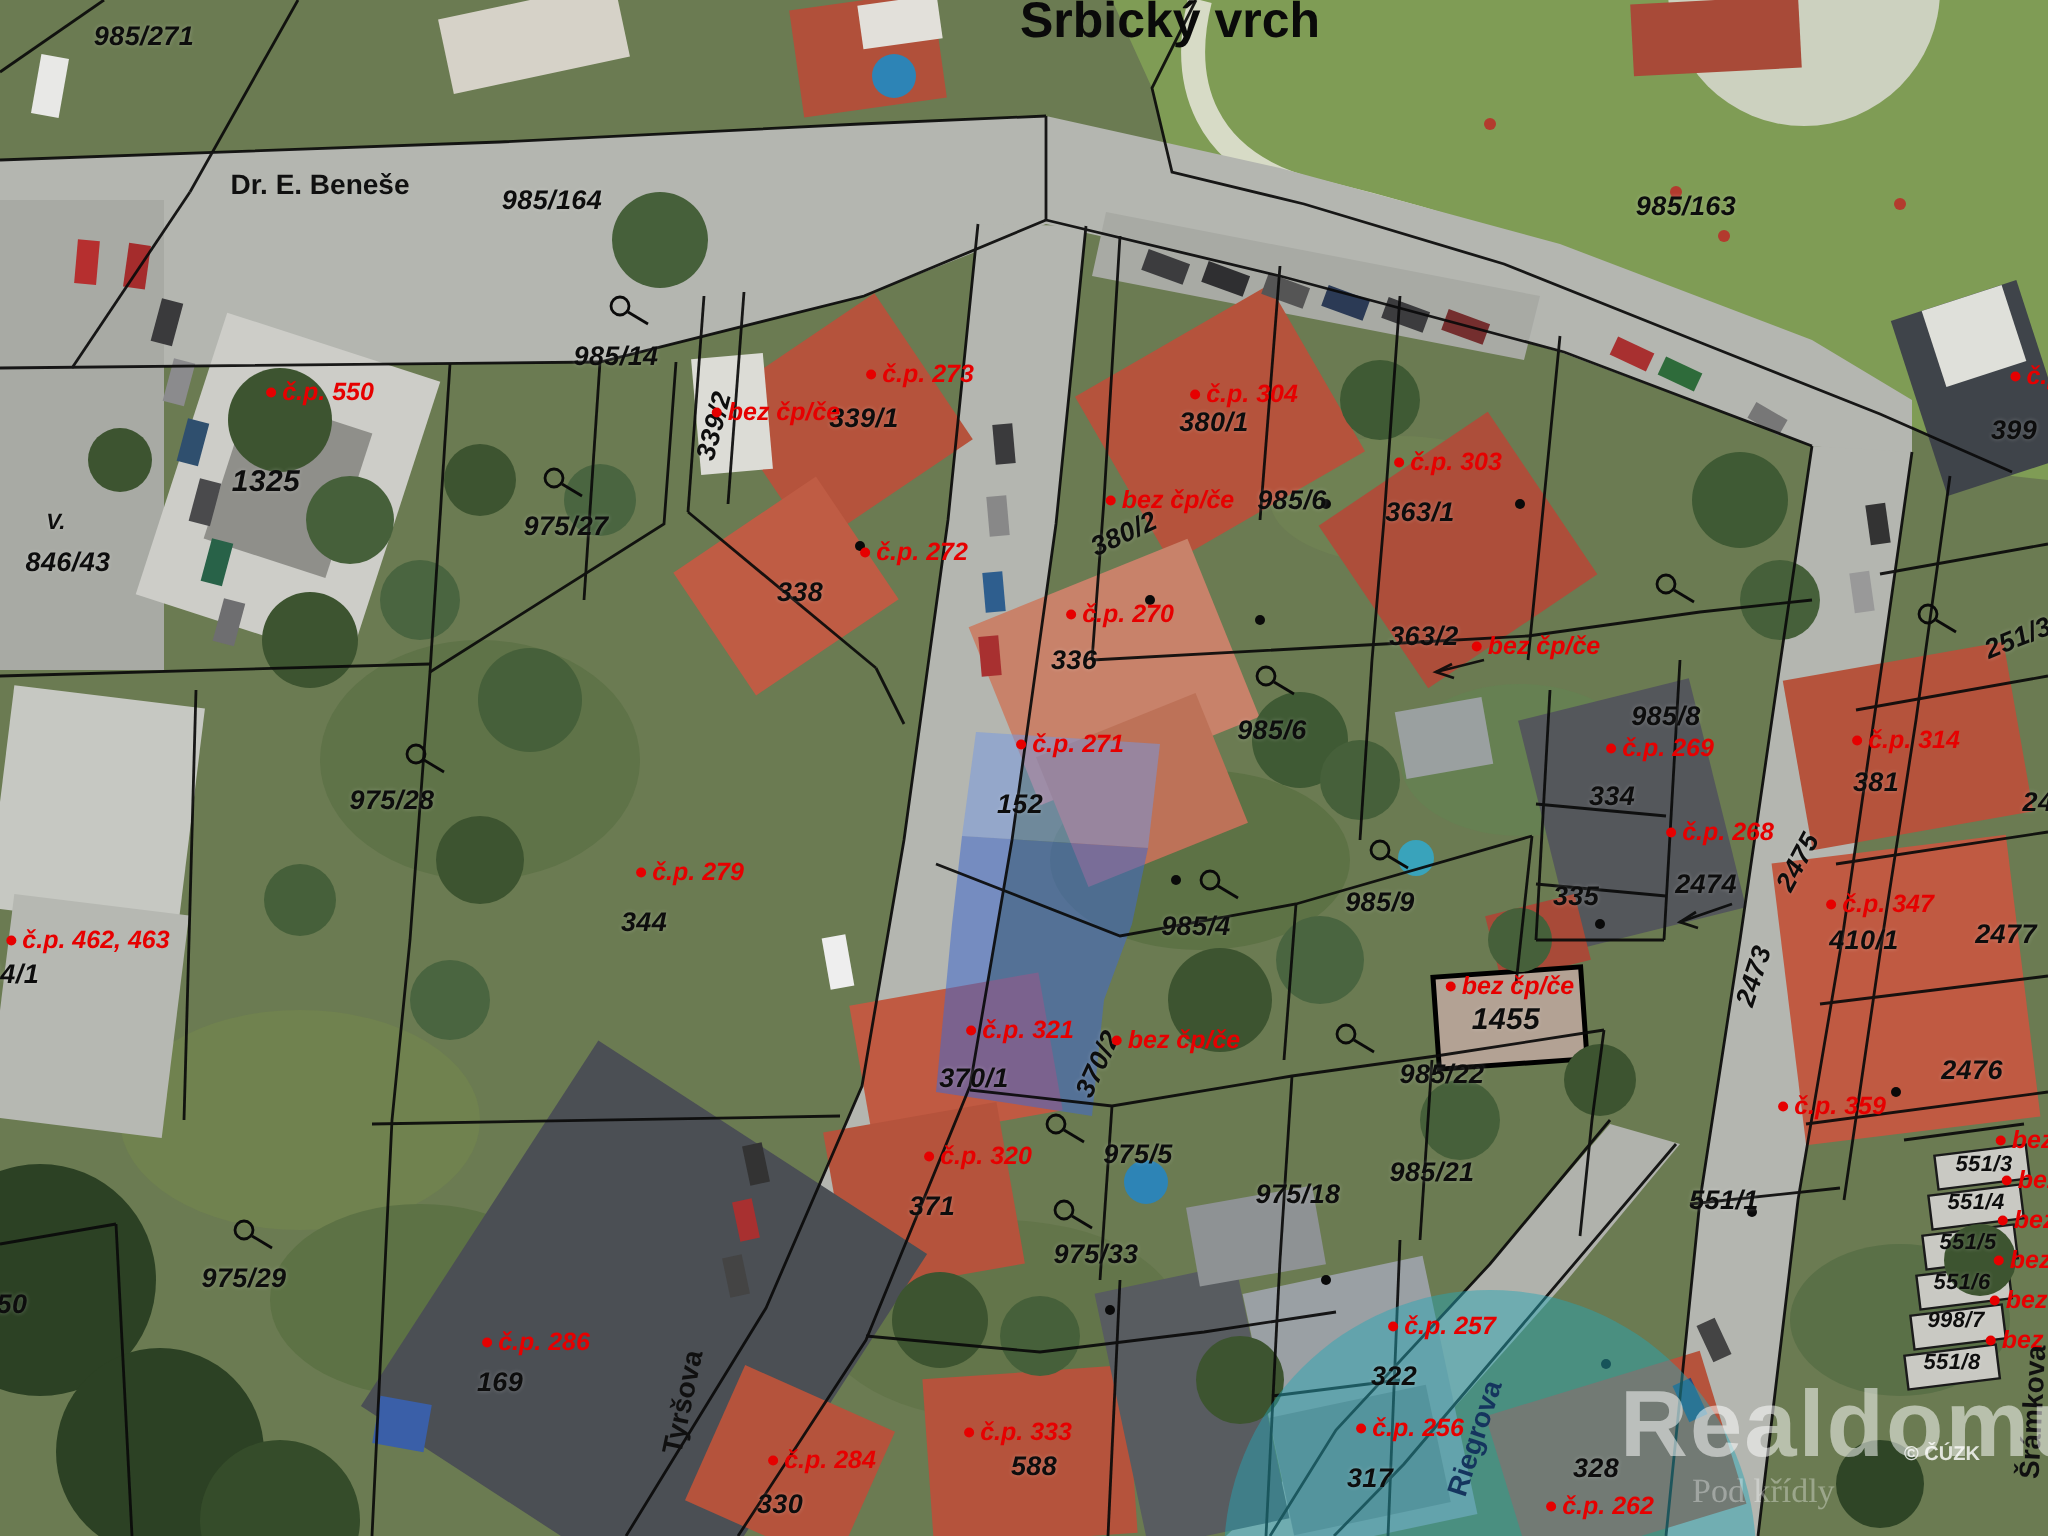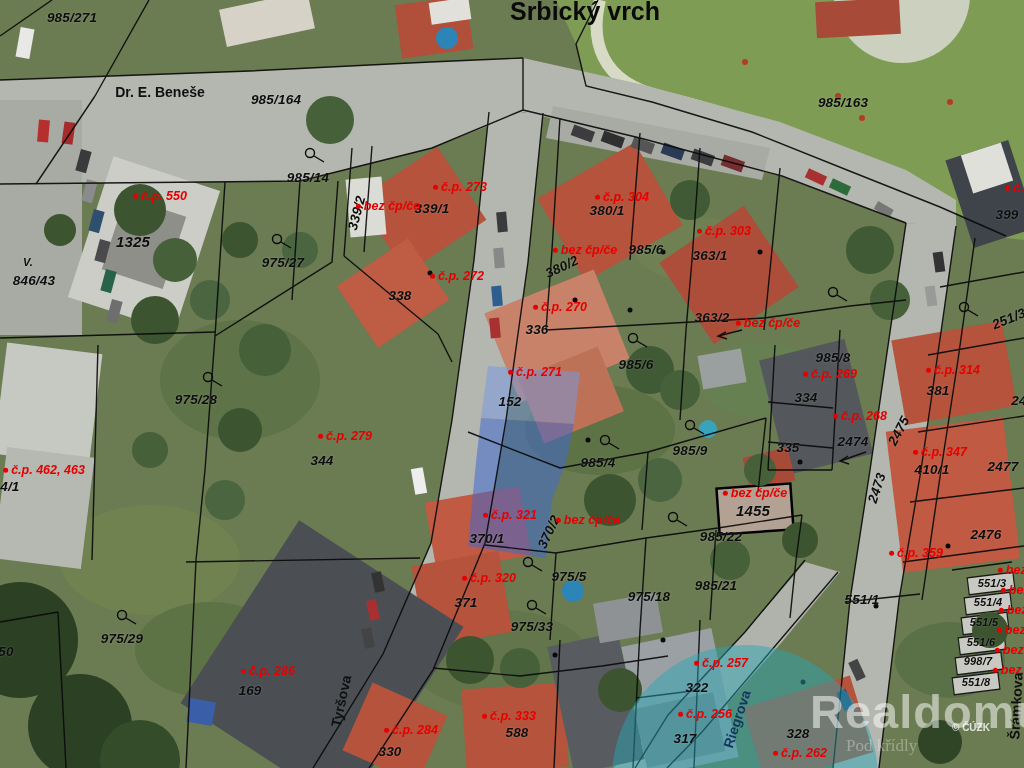--- a/index.html
+++ b/index.html
@@ -356,21 +356,21 @@
       <div class="lbl parcel" style="left: 6px; top: 487px; transform: translate(-50%, -50%) rotate(0deg);">44/1</div>
       <div class="lbl parcel" style="left: 6px; top: 652px; transform: translate(-50%, -50%) rotate(0deg);">50</div>
       <div class="lbl parcel" style="left: 122px; top: 639px; transform: translate(-50%, -50%) rotate(0deg);">975/29</div>
       <div class="lbl parcel" style="left: 250px; top: 691px; transform: translate(-50%, -50%) rotate(0deg);">169</div>
       <div class="lbl parcel" style="left: 390px; top: 752px; transform: translate(-50%, -50%) rotate(0deg);">330</div>
       <div class="lbl parcel" style="left: 517px; top: 733px; transform: translate(-50%, -50%) rotate(0deg);">588</div>
       <div class="lbl parcel" style="left: 487px; top: 539px; transform: translate(-50%, -50%) rotate(0deg);">370/1</div>
       <div class="lbl parcel" style="left: 549px; top: 532px; transform: translate(-50%, -50%) rotate(-65deg);">370/2</div>
       <div class="lbl parcel" style="left: 466px; top: 603px; transform: translate(-50%, -50%) rotate(0deg);">371</div>
       <div class="lbl parcel" style="left: 569px; top: 577px; transform: translate(-50%, -50%) rotate(0deg);">975/5</div>
-      <div class="lbl parcel" style="left: 532px; top: 627px; transform: translate(-50%, -50%) rotate(0deg);">975/33</div>
+      <div class="lbl parcel" style="left: 548px; top: 627px; transform: translate(-50%, -50%) rotate(0deg);">975/33</div>
       <div class="lbl parcel" style="left: 649px; top: 597px; transform: translate(-50%, -50%) rotate(0deg);">975/18</div>
       <div class="lbl parcel" style="left: 721px; top: 537px; transform: translate(-50%, -50%) rotate(0deg);">985/22</div>
       <div class="lbl parcel" style="left: 716px; top: 586px; transform: translate(-50%, -50%) rotate(0deg);">985/21</div>
       <div class="lbl parcel" style="left: 753px; top: 510px; transform: translate(-50%, -50%) rotate(0deg); font-size: 15px;">1455</div>
       <div class="lbl parcel" style="left: 697px; top: 688px; transform: translate(-50%, -50%) rotate(0deg);">322</div>
       <div class="lbl parcel" style="left: 685px; top: 739px; transform: translate(-50%, -50%) rotate(0deg);">317</div>
       <div class="lbl parcel" style="left: 798px; top: 734px; transform: translate(-50%, -50%) rotate(0deg);">328</div>
       <div class="lbl parcel" style="left: 862px; top: 577px; transform: translate(-50%, -50%) rotate(0deg); margin-top: 23px;">551/1</div>
       <div class="lbl parcel" style="left: 992px; top: 583px; transform: translate(-50%, -50%) rotate(0deg); font-size: 11px;">551/3</div>
       <div class="lbl parcel" style="left: 988px; top: 602px; transform: translate(-50%, -50%) rotate(0deg); font-size: 11px;">551/4</div>

